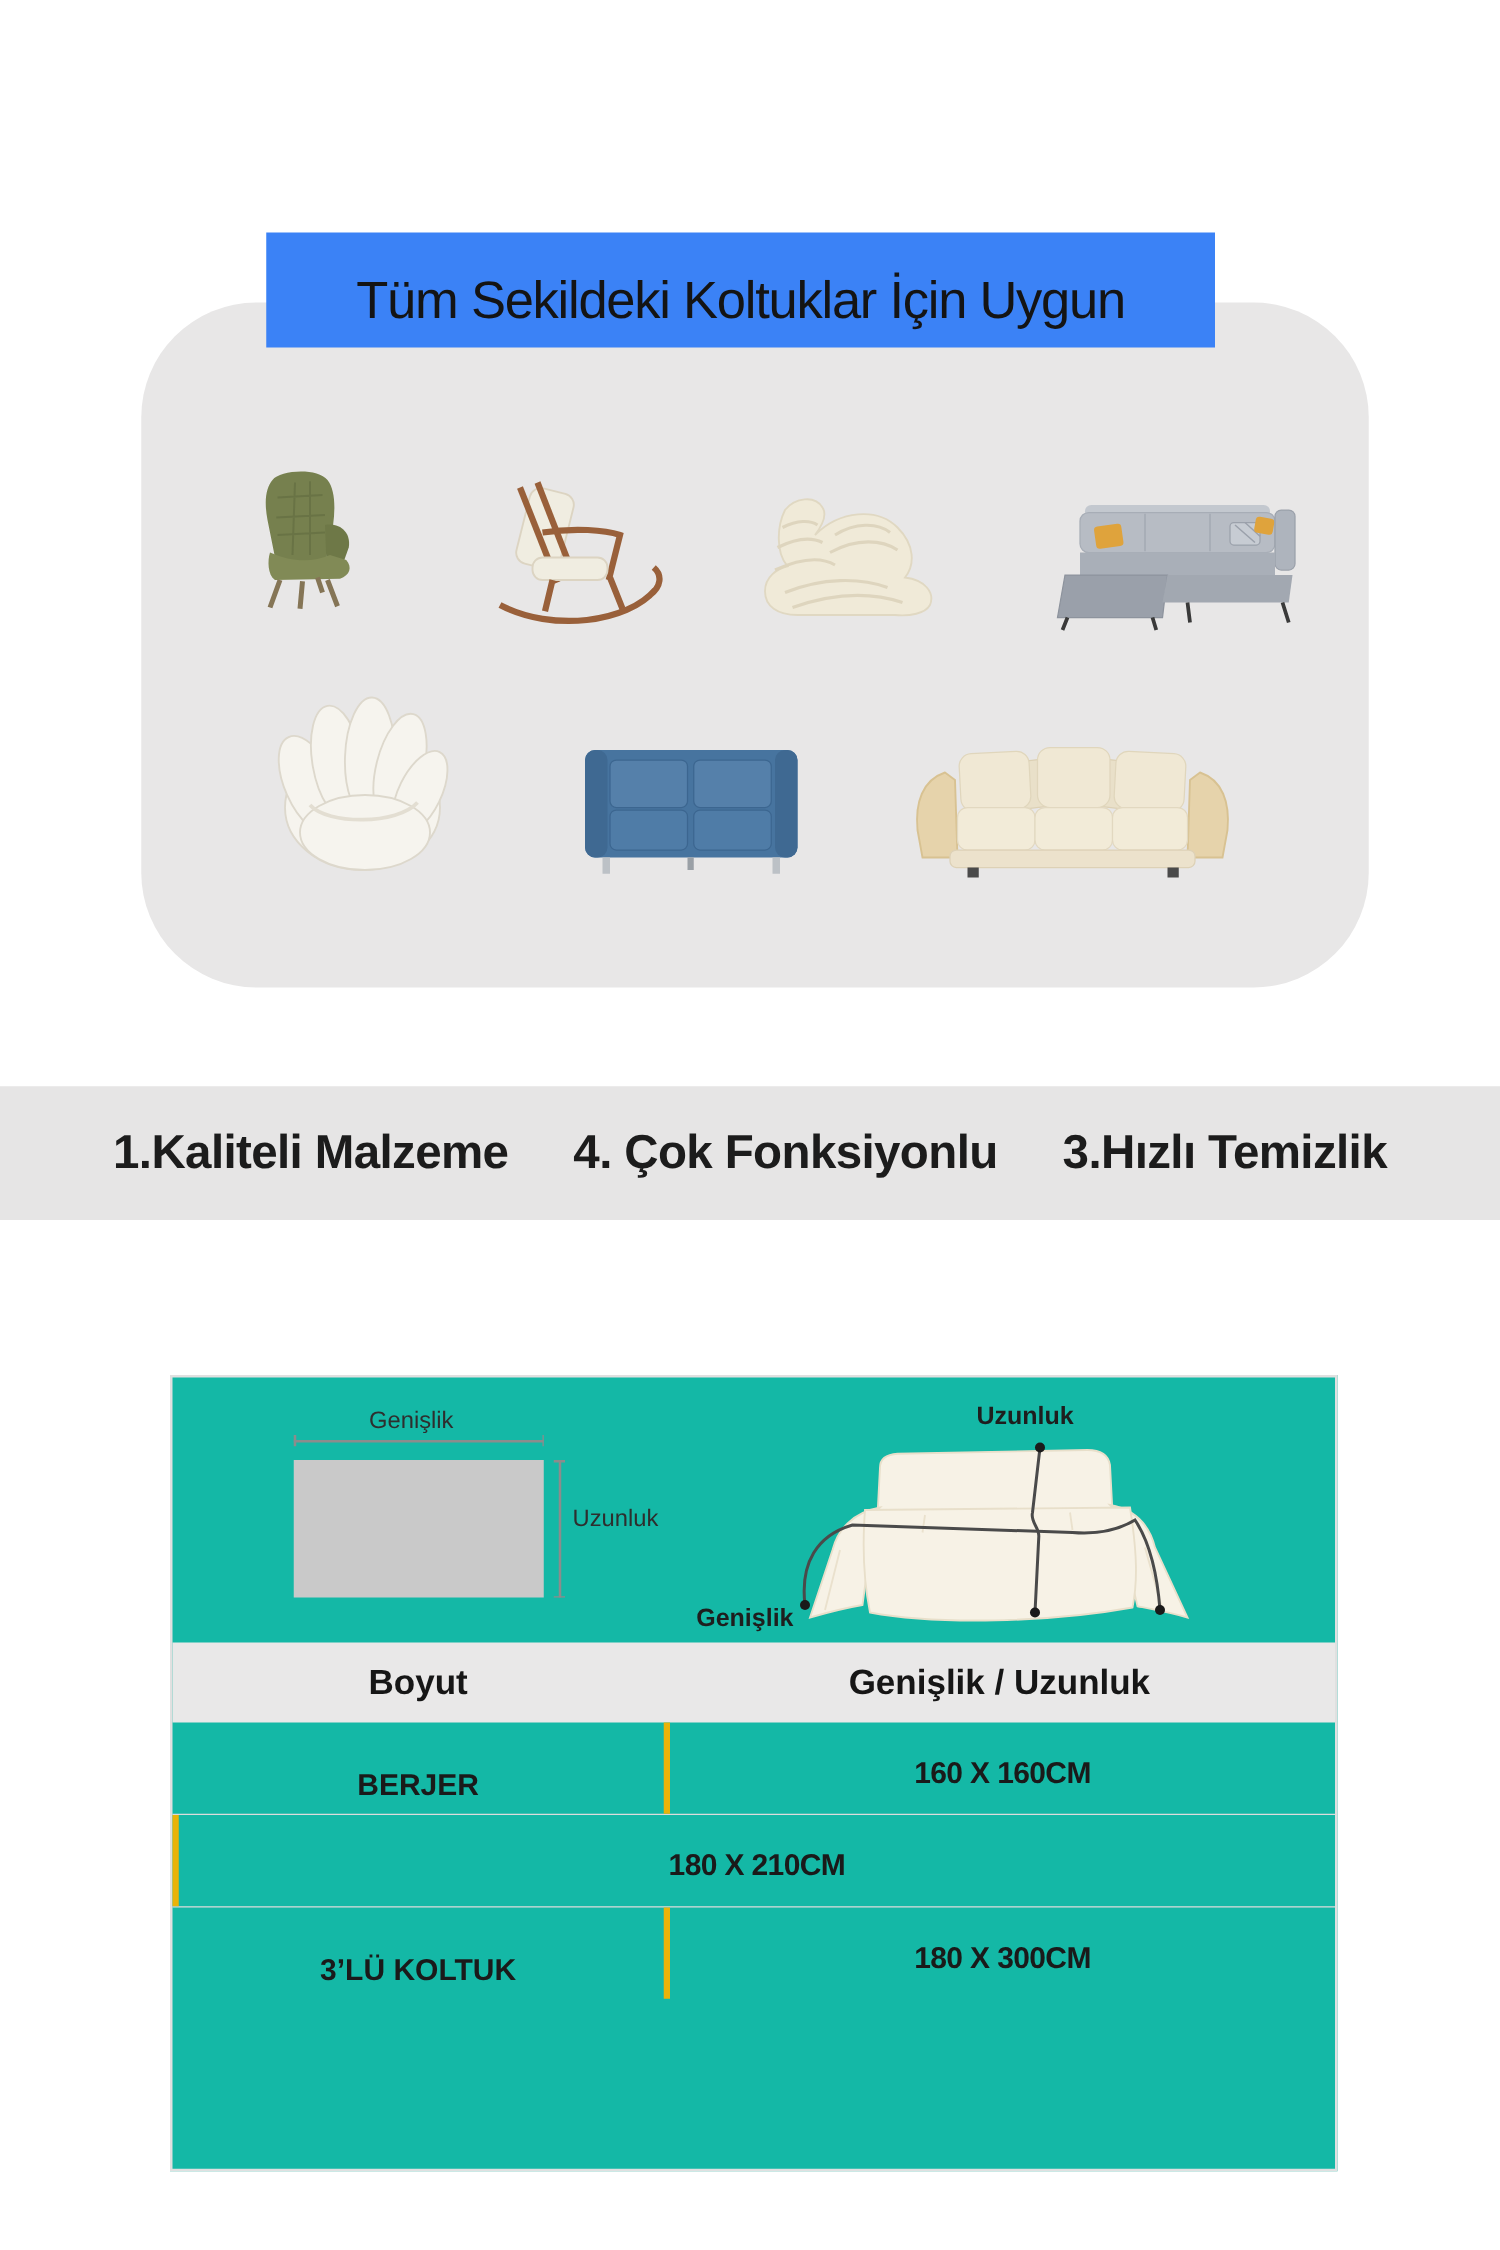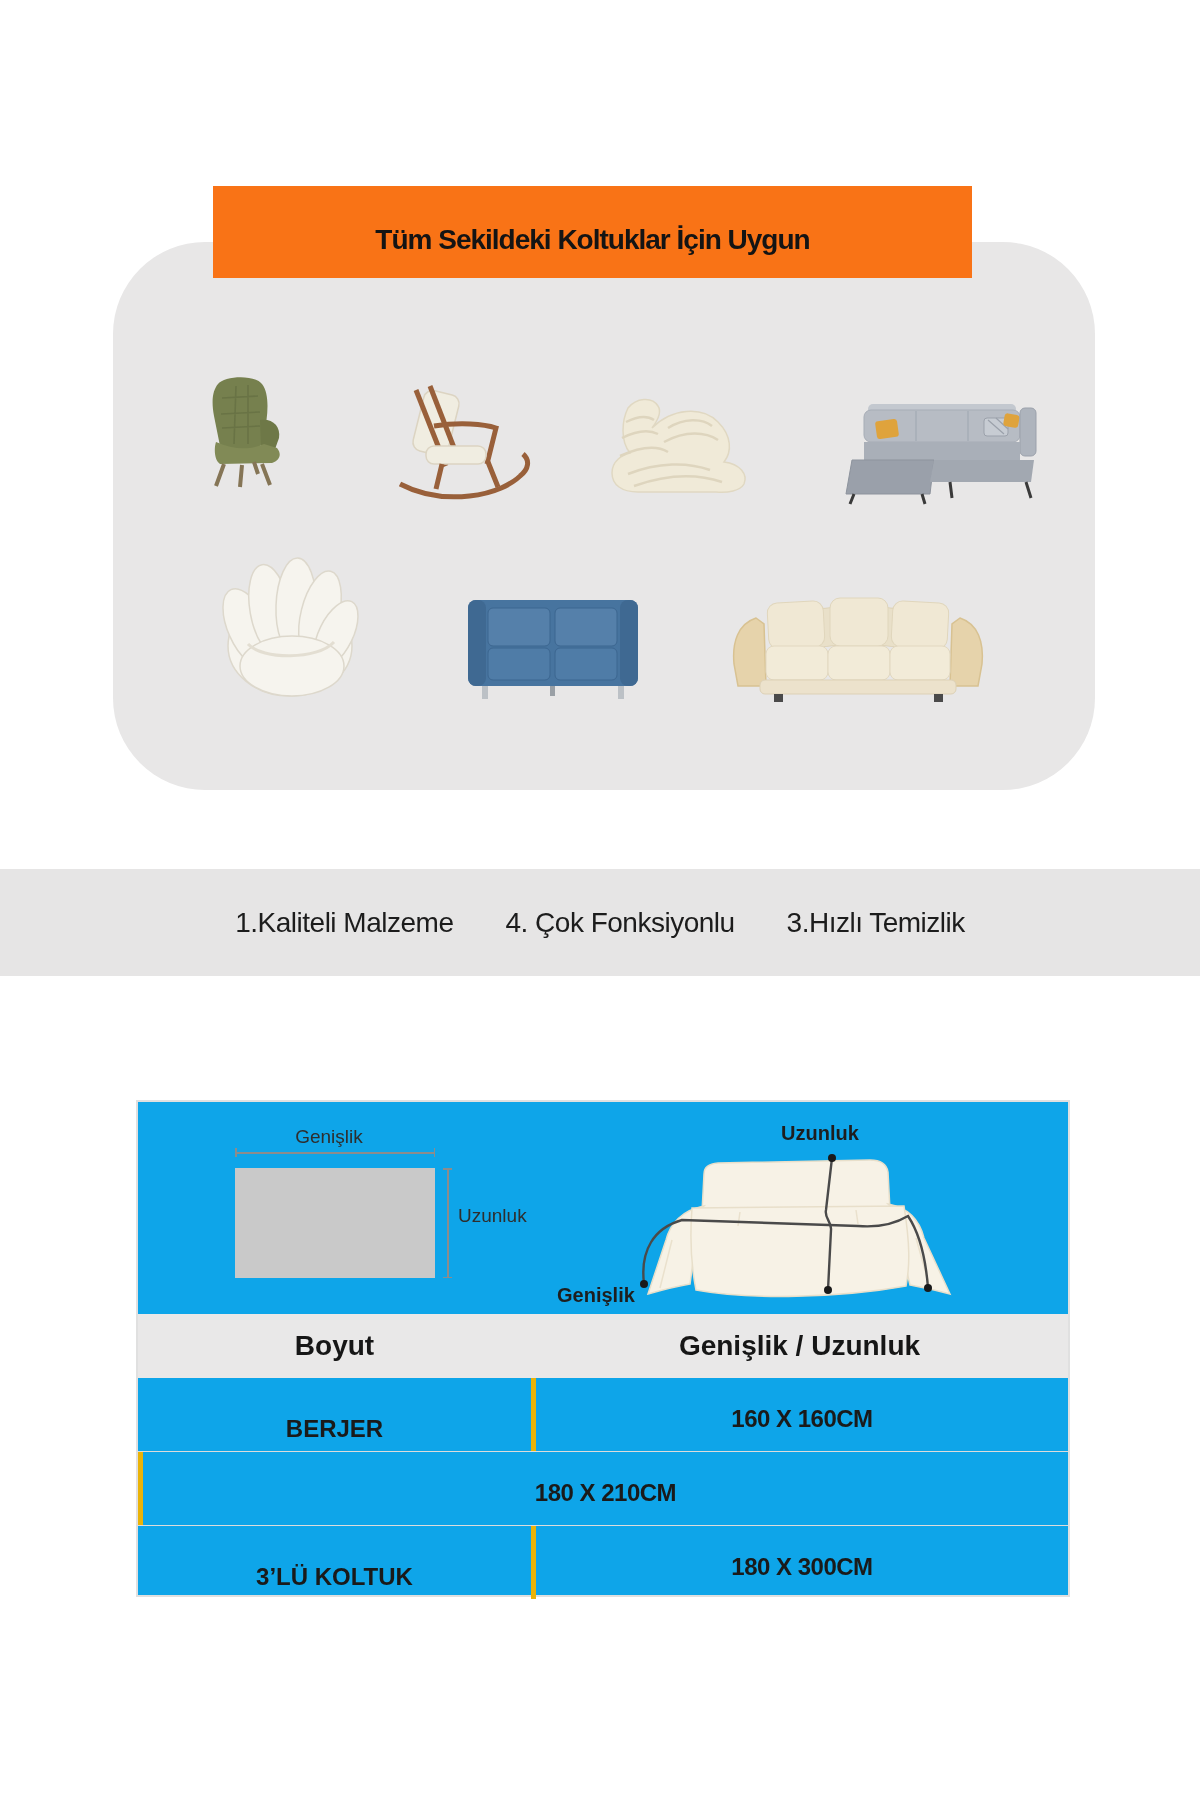--- a/index.html
+++ b/index.html
@@ -2,34 +2,34 @@
 <html><head>
 <meta charset="utf-8">
 <style>
   html,body{margin:0;padding:0;background:#fff;}
   .page{position:relative;width:1200px;height:1800px;background:#ffffff;overflow:hidden;
         font-family:"Liberation Sans","DejaVu Sans",sans-serif;color:#1b1b1b;}
 
   
   .hero-box{position:absolute;left:113px;top:242px;width:982px;height:548px;
             background:#e8e7e7;border-radius:92px;}
-  .hero-title{position:absolute;left:213px;top:186px;width:759px;height:92px;background:#f97316;
+  .hero-title{position:absolute;left:213px;top:186px;width:759px;height:92px;background:#3b82f6;
               display:flex;align-items:center;justify-content:center;padding-top:16px;box-sizing:border-box;
-              font-size:28px;font-weight:bold;letter-spacing:-1px;color:#141414;white-space:nowrap;}
+              font-size:42px;font-weight:normal;letter-spacing:-1px;color:#141414;white-space:nowrap;}
   .furn{position:absolute;margin:0;padding:0;}
   .furn svg{display:block;width:100%;height:100%;}
 
   
   .features{position:absolute;left:0;top:869px;width:1200px;height:107px;background:#e6e5e5;
             display:flex;align-items:center;justify-content:center;gap:52px;}
-  .feat{font-size:28px;font-weight:normal;letter-spacing:-0.5px;color:#1c1c1c;white-space:nowrap;}
+  .feat{font-size:38px;font-weight:bold;letter-spacing:-0.5px;color:#1c1c1c;white-space:nowrap;}
 
   
-  .size-card{position:absolute;left:136px;top:1100px;width:934px;height:497px;
-             border:2px solid #e0e0e0;box-sizing:border-box;background:#0ea5e9;}
+  .size-card{position:absolute;left:136px;top:1100px;width:934px;height:637px;
+             border:2px solid #e0e0e0;box-sizing:border-box;background:#14b8a6;}
   .diagram{position:absolute;left:0;top:0;width:930px;height:212px;}
   .lbl{position:absolute;font-size:19px;color:#2e2e2e;}
   .fab-width-label{left:91px;top:24px;width:200px;text-align:center;}
   .fab-length-label{left:320px;top:103px;}
   .sofa-length-label{left:632px;top:20px;width:100px;text-align:center;font-weight:bold;font-size:20px;color:#1e1e1e;}
   .sofa-width-label{left:419px;top:182px;font-weight:bold;font-size:20px;color:#1e1e1e;}
 
   .h-measure{position:absolute;left:97px;top:46px;width:200px;height:9px;}
   .h-measure .line{position:absolute;left:0;right:0;top:4px;height:1.5px;background:#8c8c8c;}
   .h-measure::before,.h-measure::after{content:"";position:absolute;top:0;width:1.5px;height:9px;background:#8c8c8c;}

